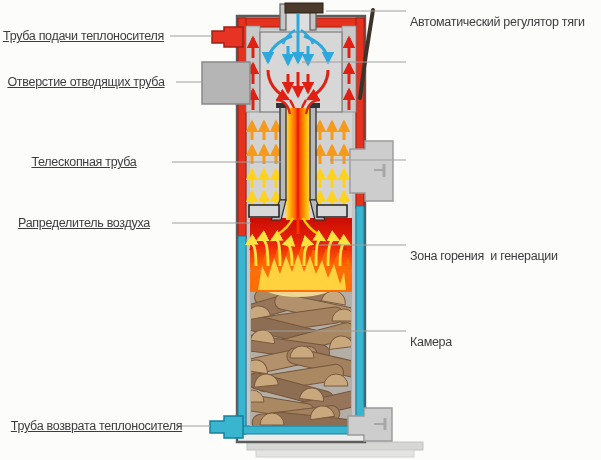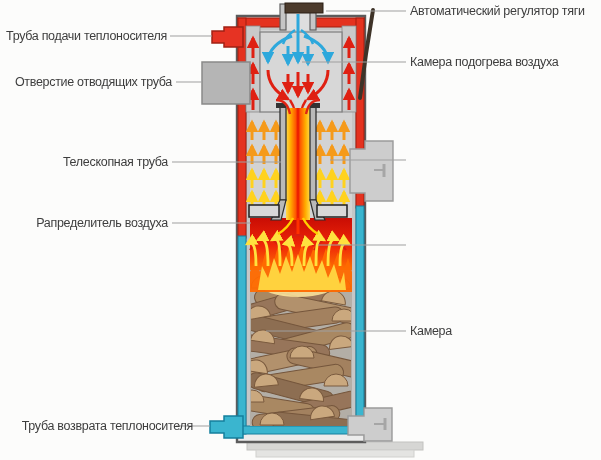--- a/index.html
+++ b/index.html
@@ -6,22 +6,22 @@
   #stage{
     position:relative;width:601px;height:460px;
     background:#fcfcfb;overflow:hidden;
     font-family:"Liberation Sans", sans-serif;
   }
   #scene{position:absolute;left:0;top:0;}
   .lbl{
     position:absolute;font-size:12.5px;line-height:14px;letter-spacing:-0.3px;
     color:#3d3d3d;white-space:pre;
   }
-  .lbl-left{text-align:right;}
-  .lbl-right{text-align:left;}
+  .lbl-left{text-align:center;text-decoration:underline;}
+  .lbl-right{text-align:left;margin-top:11px;}
 </style>
 </head>
 <body>
 
 <div id="stage">
 
 <svg id="scene" width="601" height="460" viewBox="0 0 601 460">
   <defs>
     <marker id="mBlue" viewBox="0 0 10 10" refX="8" refY="5" markerWidth="4.2" markerHeight="4.2" orient="auto">
       <path d="M0,0 L10,5 L0,10 Z" fill="#2da8dc"></path>
@@ -351,16 +351,16 @@
   </g>
 </svg>
 
 <div class="lbl lbl-left" style="left:0;width:167px;top:29px">Труба подачи теплоносителя</div>
 <div class="lbl lbl-left" style="left:0;width:172px;top:75px">Отверстие отводящих труба</div>
 <div class="lbl lbl-left" style="left:0;width:168px;top:216px">Рапределитель воздуха</div>
 <div class="lbl lbl-left" style="left:0;width:168px;top:155px">Телескопная труба</div>
 <div class="lbl lbl-left" style="left:0;width:193px;top:419px">Труба возврата теплоносителя</div>
 
 <div class="lbl lbl-right" style="left:410px;top:4px">Автоматический регулятор тяги</div>
-<div class="lbl lbl-right" style="left:410px;top:55px">Камера подогрева воздуха</div>
+<div class="lbl lbl-right" style="left:410px;top:238px">Зона горения  и генерации</div>
 <div class="lbl lbl-right" style="left:410px;top:324px">Камера</div>
 
 </div>
 
 </body></html>

